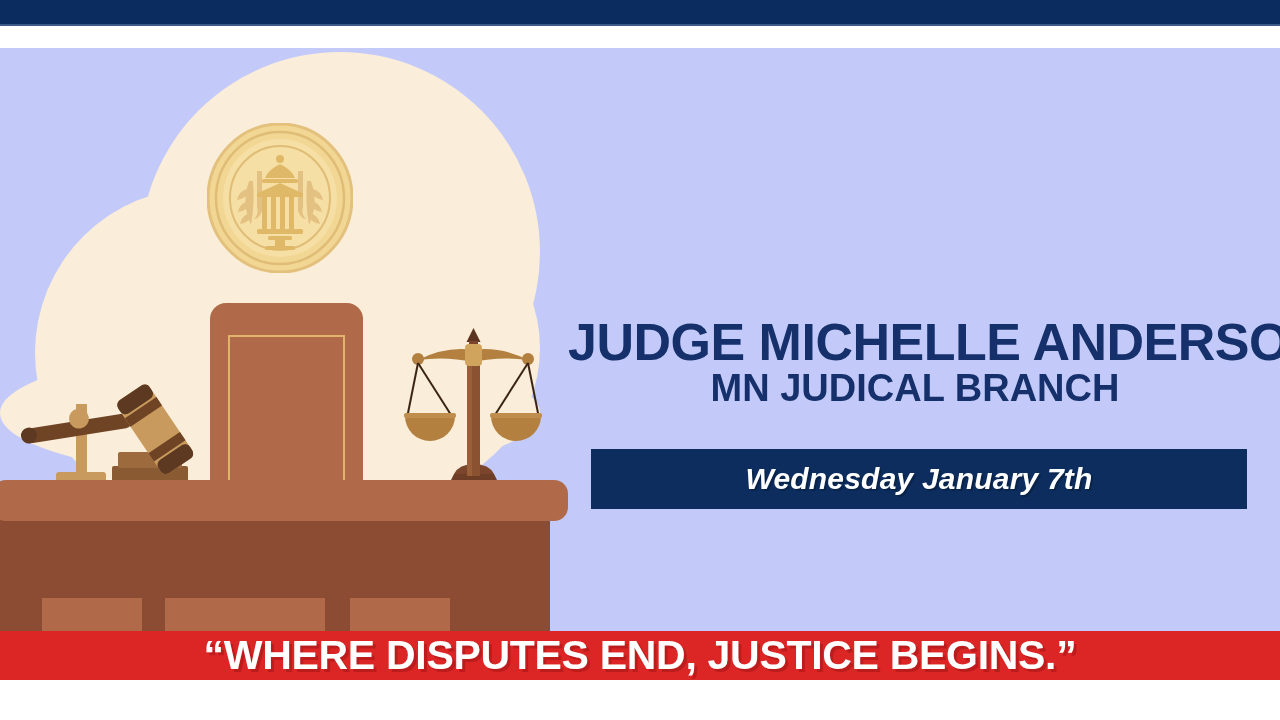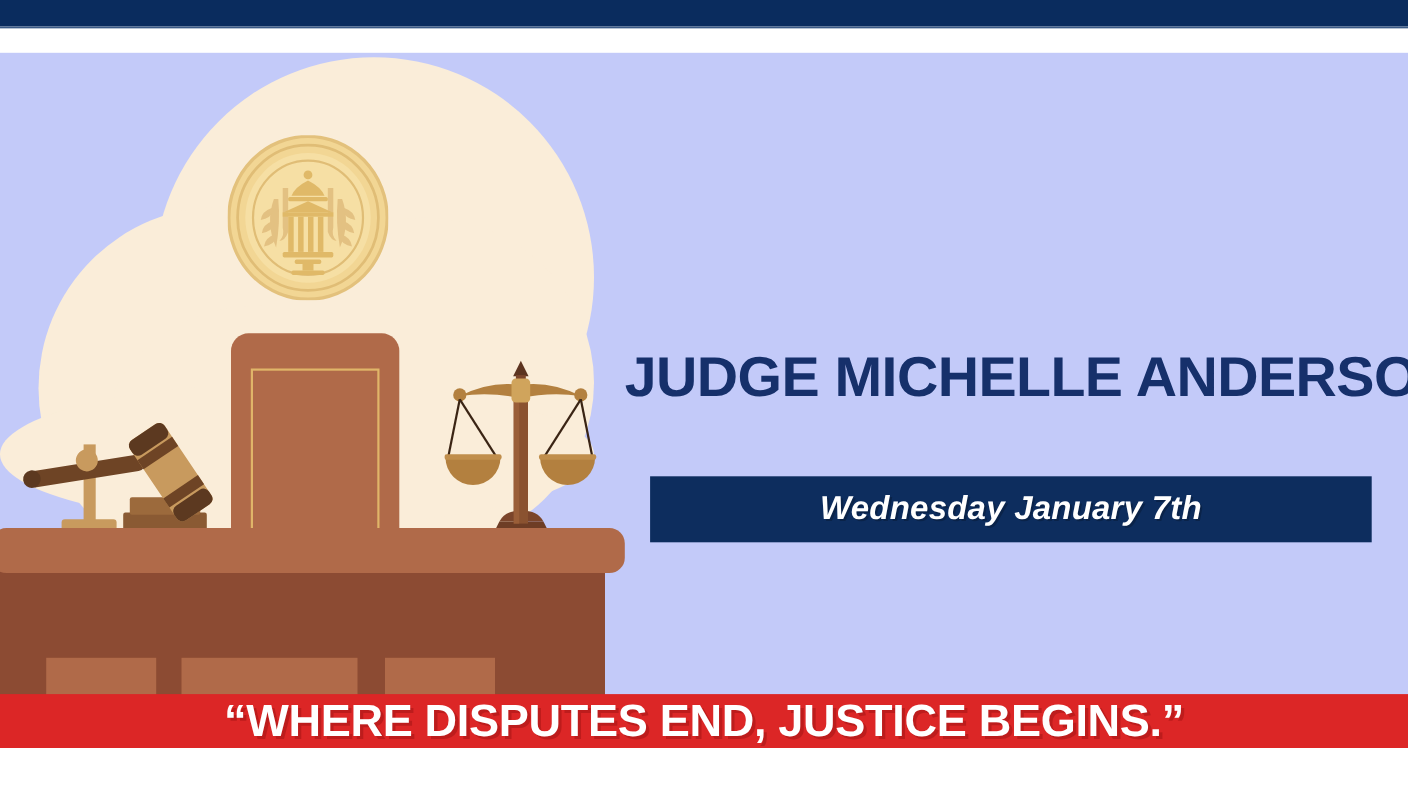--- a/index.html
+++ b/index.html
@@ -85,21 +85,21 @@
     white-space:nowrap; transform:scaleX(1.02); transform-origin:left center;
   }
   .title-sub {
     font-family:"Liberation Sans Narrow","Liberation Sans", sans-serif;
     font-weight:bold; font-size:38px; line-height:1.05;
     letter-spacing:0px; color:#16306b;
     text-align:center; white-space:nowrap; margin-top:2px;
     padding-right:6px;
   }
   .date-banner {
-    position:absolute; left:591px; top:385px; width:656px; height:60px;
+    position:absolute; left:591px; top:401px; width:656px; height:60px;
     background:#0d2d5e; display:flex; align-items:center; justify-content:center;
   }
   .date-text {
     font-family:"Liberation Sans", sans-serif;
     font-weight:bold; font-style:italic; font-size:30px;
     color:#ffffff; letter-spacing:0.2px;
     text-shadow:2px 2px 0 rgba(0,0,0,0.22);
   }
 
   
@@ -243,20 +243,21 @@
     </div>
 
     <div class="bench-body"></div>
     <div class="bench-panel bp1"></div>
     <div class="bench-panel bp2"></div>
     <div class="bench-panel bp3"></div>
     <div class="bench-top"></div>
 
     <div class="title-block">
       <div class="title-main">JUDGE MICHELLE ANDERSON</div>
+      <div class="title-sub">MN JUDICAL BRANCH</div>
     </div>
 
     <div class="date-banner">
       <span class="date-text">Wednesday January 7th</span>
     </div>
 
   </div>
 
   <div class="redbar">
     <span class="redbar-text">“WHERE DISPUTES END, JUSTICE BEGINS.”</span>

